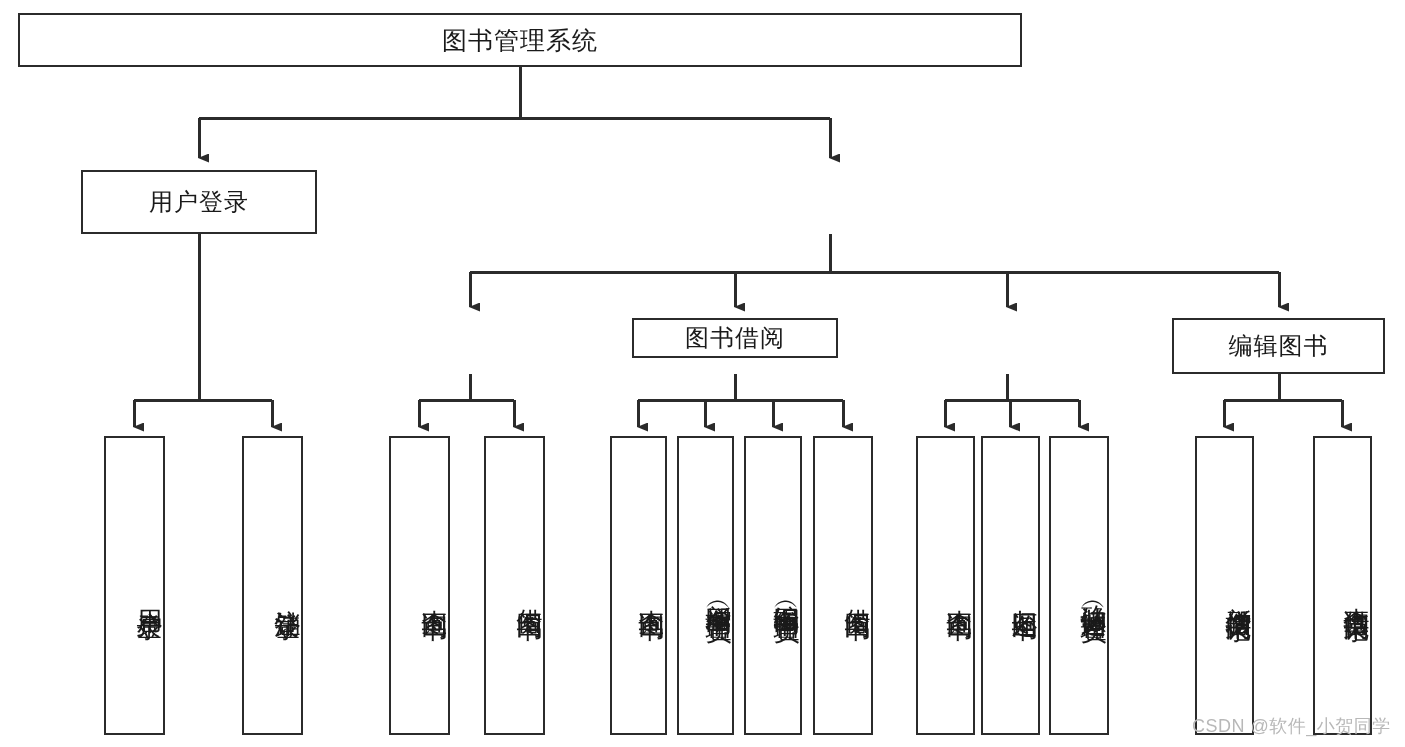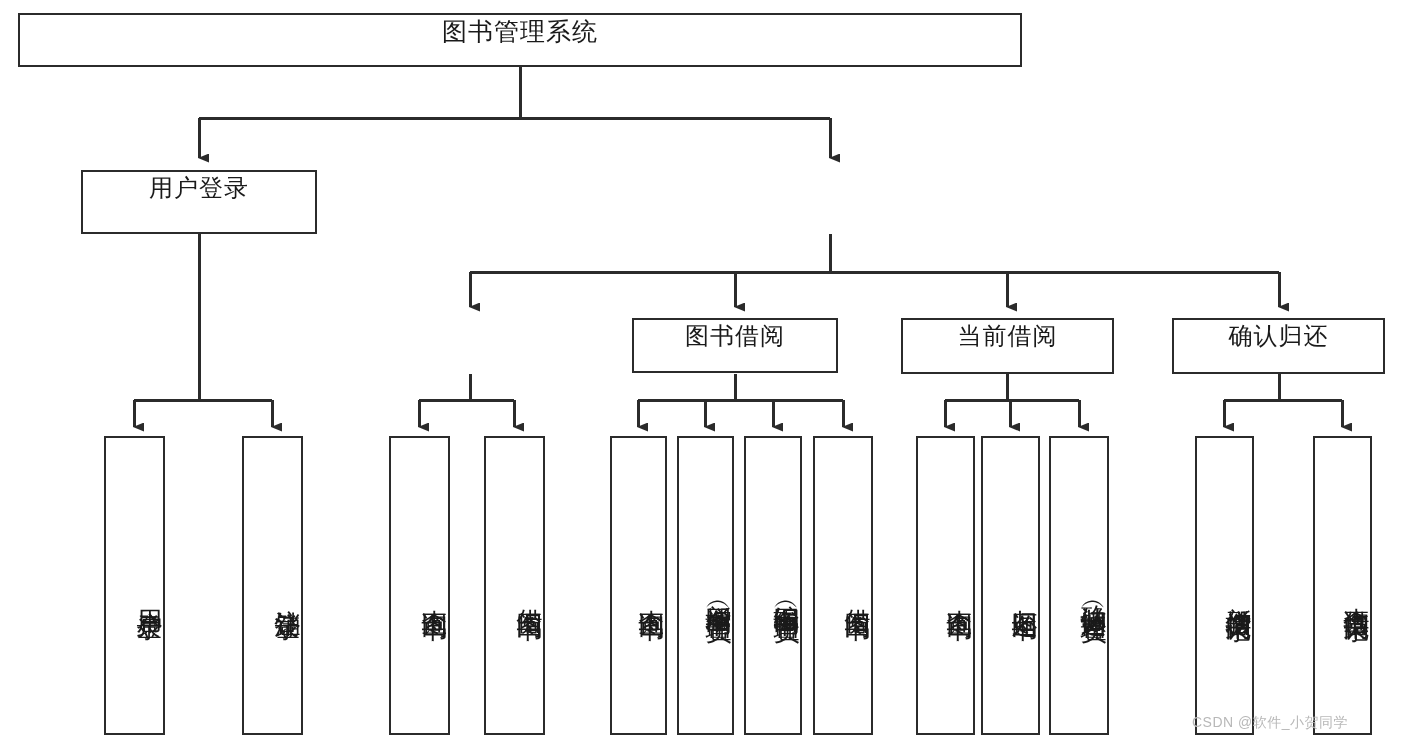--- a/index.html
+++ b/index.html
@@ -21,20 +21,21 @@
     width: 1405px;
     height: 747px;
     pointer-events: none;
   }
   .node {
     position: absolute;
     box-sizing: border-box;
     border: 2px solid #2b2b2b;
     background: #ffffff;
     display: flex;
+    align-items: center;
     justify-content: center;
     color: #1a1a1a;
   }
   .node.horiz {
     font-size: 24px;
     letter-spacing: 1px;
   }
   .node.vert {
     writing-mode: vertical-rl;
     text-orientation: upright;
@@ -49,21 +50,21 @@
     text-orientation: upright;
     line-height: 1.05;
   }
   .node.root {
     font-size: 25px;
   }
   #watermark {
     position: absolute;
     left: 1192px;
     top: 714px;
-    font-size: 14px;
+    font-size: 18px;
     color: #b8b8b8;
     white-space: nowrap;
     letter-spacing: 0.5px;
   }
 </style>
 </head>
 <body>
 
 <div id="canvas">
 
@@ -121,28 +122,25 @@
   </svg>
 
   <div class="node horiz root" style="left:18px; top:13px; width:1004px; height:54px;">
     <span>图书管理系统</span>
   </div>
 
   <div class="node horiz" style="left:81px; top:170px; width:236px; height:64px;">
     <span>用户登录</span>
   </div>
 
-  <div class="node horiz" style="left:632px; top:318px; width:206px; height:55px;">
+  <div class="node horiz" style="left:632px; top:318px; width:206px; height:40px;">
     <span>图书借阅</span>
   </div>
-  <div class="node horiz" style="left:901px; top:318px; width:213px; height:56px;">
-    <span>当前借阅</span>
-  </div>
   <div class="node horiz" style="left:1172px; top:318px; width:213px; height:56px;">
-    <span>确认归还</span>
+    <span>编辑图书</span>
   </div>
 
   <div class="node vert" style="left:104px; top:436px; width:61px; height:299px;">
     <span>用户登录</span>
   </div>
   <div class="node vert" style="left:242px; top:436px; width:61px; height:299px;">
     <span>注销登录</span>
   </div>
   <div class="node vert" style="left:389px; top:436px; width:61px; height:299px;">
     <span>查询图书</span>

